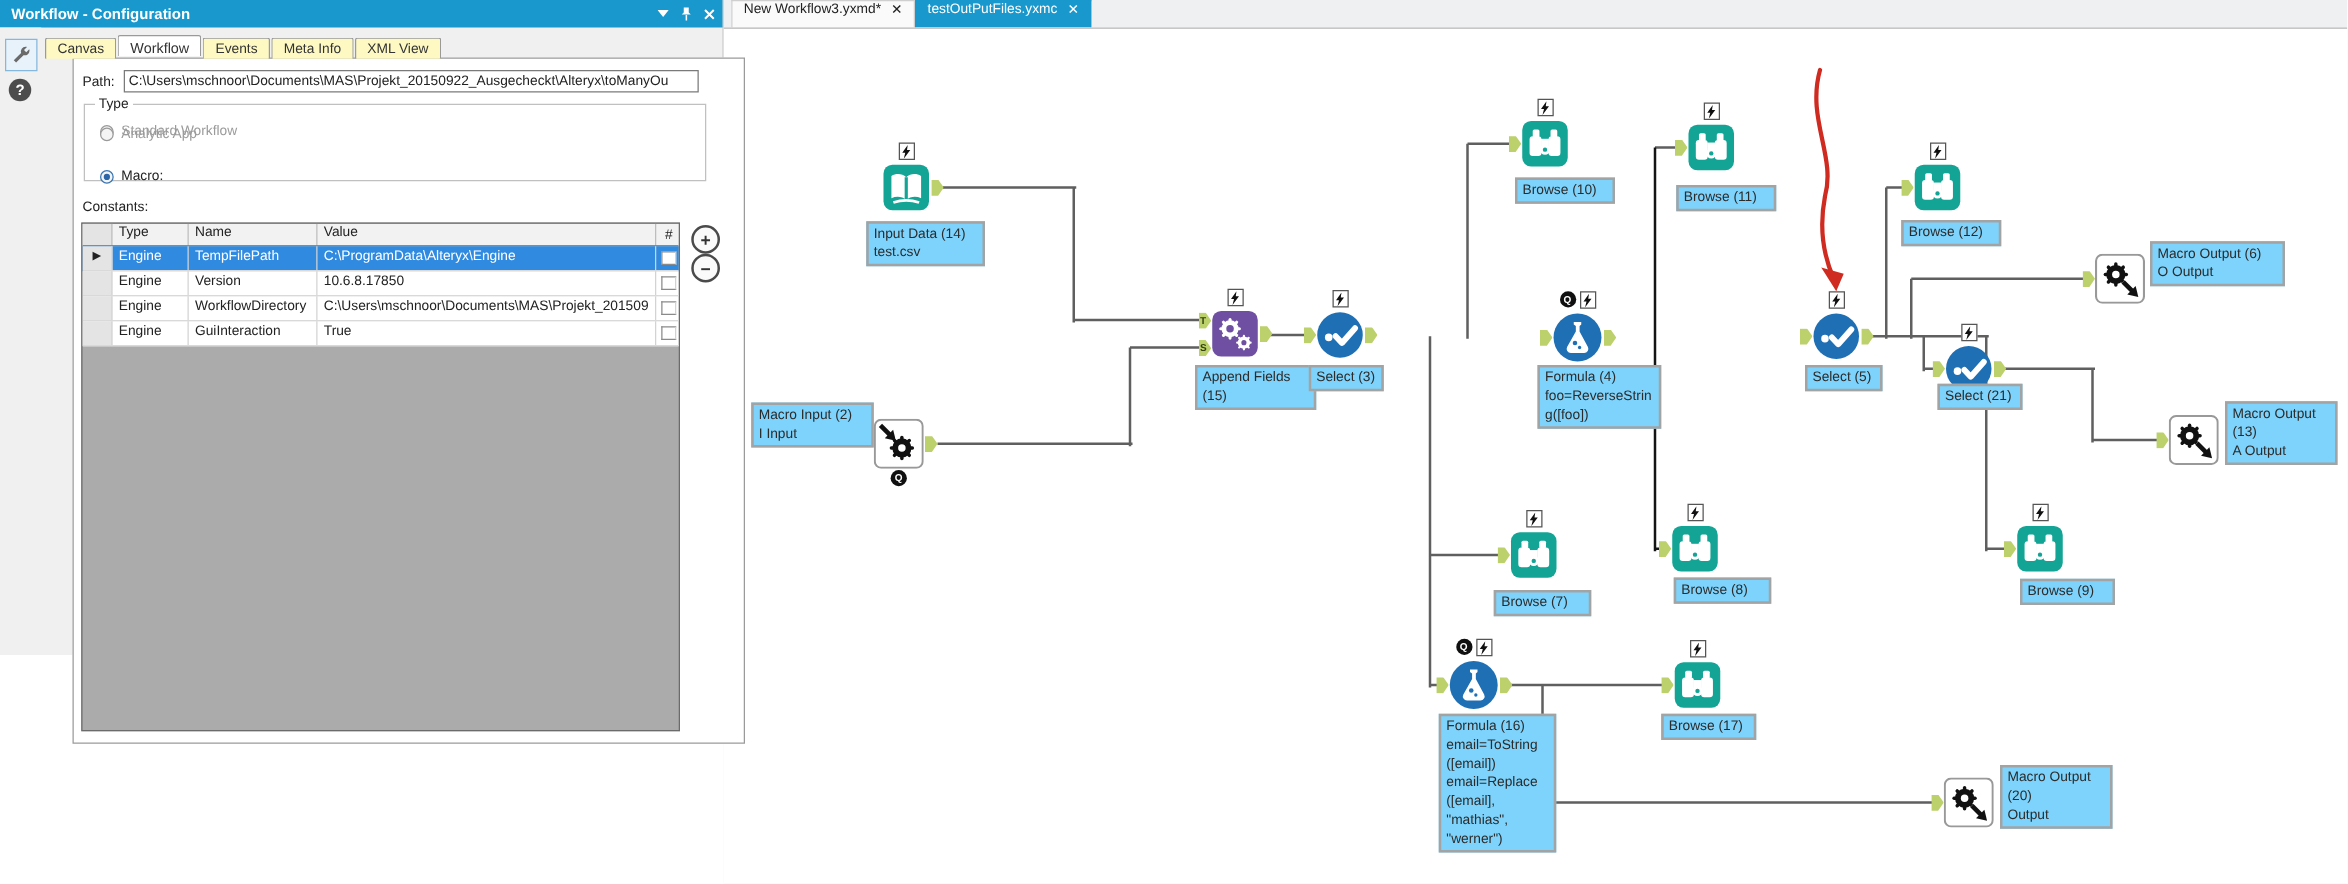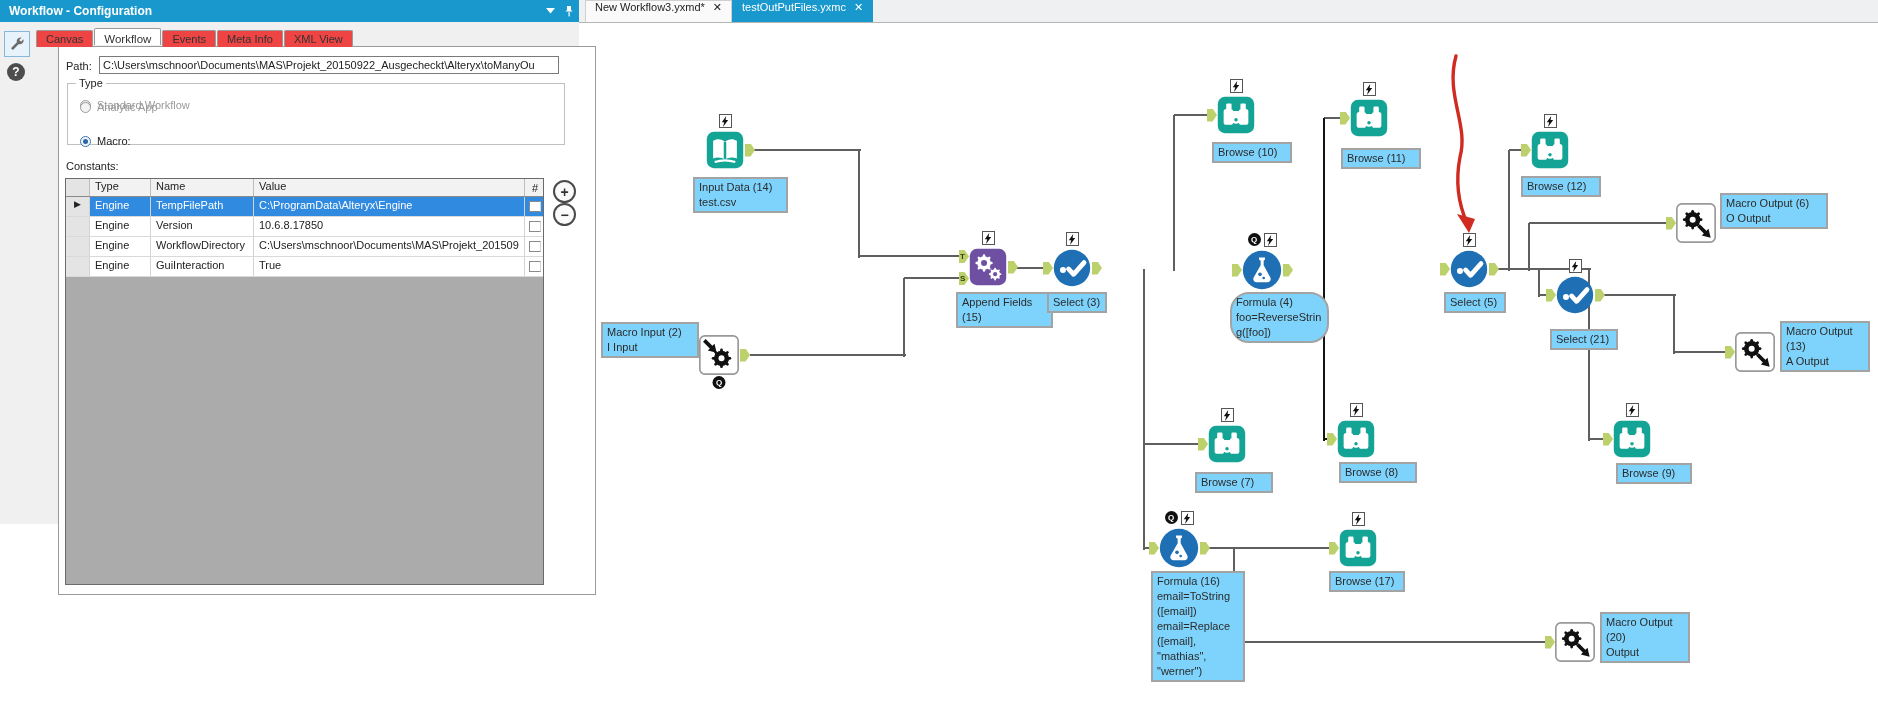--- a/index.html
+++ b/index.html
@@ -1,31 +1,31 @@
 <!DOCTYPE html>
 <html><head>
 <meta charset="utf-8">
 <style>
   html,body{margin:0;padding:0;}
   #root{position:relative;width:1878px;height:707px;background:#fff;overflow:hidden;
         font-family:"Liberation Sans","DejaVu Sans",sans-serif;font-size:11px;color:#222;}
 
   
-  #left-panel{position:absolute;left:0;top:0;width:578px;height:524px;background:#f0f0f0;border-right:1px solid #c2c2c2;padding-left:20px;}
+  #left-panel{position:absolute;left:0;top:0;width:578px;height:524px;background:#f0f0f0;border-right:1px solid #c2c2c2;}
   .titlebar{position:absolute;left:0;top:0;width:100%;height:22px;background:#1898cc;color:#fff;
             display:flex;align-items:center;font-weight:bold;font-size:12px;padding-left:9px;box-sizing:border-box;}
   .tb-icons{position:absolute;right:6px;top:0;height:22px;display:flex;align-items:center;gap:9px;}
   .tb-icons svg{display:block}
   .tool-strip{position:absolute;left:0;top:22px;width:33px;bottom:0;background:#f0f0f0;}
   .wrench-btn{position:absolute;left:4px;top:9px;width:24px;height:24px;background:#e8f2fb;border:1px solid #86b7dc;
               display:flex;align-items:center;justify-content:center;}
   .help-btn{position:absolute;left:7px;top:41px;width:18px;height:18px;border-radius:50%;background:#4d4d4d;color:#fff;
             font-weight:bold;font-size:12px;display:flex;align-items:center;justify-content:center;}
   #cfg-tabs{position:absolute;left:36px;top:30px;height:17px;display:flex;z-index:2;}
-  .cfg-tab{padding:2px 9px 1px 9px;border:1px solid #9a9a9a;border-bottom:none;background:#ef4444;margin-right:1px;
+  .cfg-tab{padding:2px 9px 1px 9px;border:1px solid #9a9a9a;border-bottom:none;background:#fef9c3;margin-right:1px;
            border-radius:2px 2px 0 0;color:#333;}
   .cfg-tab.active{background:#fff;font-size:11.5px;position:relative;top:-2px;padding-top:4px;z-index:3;}
   #cfg-box{position:absolute;left:36px;top:46px;width:536px;height:547px;background:#fff;border:1px solid #9a9a9a;z-index:1;margin-left:22px;}
   .path-label{position:absolute;left:7px;top:13px;color:#222;}
   .path-input{position:absolute;left:40px;top:9px;width:452px;height:16px;border:1px solid #7a7a7a;background:#fff;
               font-family:"Liberation Sans",sans-serif;font-size:11px;padding:0 3px;box-sizing:content-box;
               white-space:nowrap;overflow:hidden;line-height:16px;}
   fieldset.type-group{position:absolute;left:8px;top:30px;width:480px;height:66px;border:1px solid #c0c0c0;margin:0;padding:0 8px;}
   fieldset.type-group legend{font-size:11px;padding:0 3px;color:#222;}
   .radio-row{position:absolute;left:12px;display:flex;align-items:center;gap:6px;}
@@ -412,21 +412,21 @@
             <div class="badge-q">Q</div>
             <div class="badge-bolt">
               <svg width="8" height="11" viewBox="0 0 8 11">
                 <path d="M5.2 0 0.8 6.2h2.4L2 11l5.2-7H4.6z" fill="#111"></path>
               </svg>
             </div>
           </div>
           <div class="anchor in" style="top: 13.5px;"></div>
           <div class="anchor out" style="top: 13.5px;"></div>
         </div>
-        <div class="node-label" style="left: 651px; top: 269px; width: 99px; border-radius: 19px;">
+        <div class="node-label" style="left: 651px; top: 269px; width: 99px;">
           <div>Formula (4)</div>
           <div>foo=ReverseStrin</div>
           <div>g([foo])</div>
         </div>
         <div class="node select" style="left: 871px; top: 227px; width: 38px; height: 38px;">
           <svg class="icon" viewBox="0 0 24 24">
             <circle cx="12" cy="12" r="11.5" fill="#1e6fb4"></circle>
     <circle cx="6.3" cy="13.2" r="1.9" fill="#fff"></circle>
     <path d="M9.8 12.6l3.2 3.4 6.6-7.4" stroke="#fff" stroke-width="3" fill="none" stroke-linecap="round" stroke-linejoin="round"></path>
           </svg>
@@ -500,21 +500,21 @@
           <div class="badges">
             <div class="badge-bolt">
               <svg width="8" height="11" viewBox="0 0 8 11">
                 <path d="M5.2 0 0.8 6.2h2.4L2 11l5.2-7H4.6z" fill="#111"></path>
               </svg>
             </div>
           </div>
           <div class="anchor in" style="top: 12.5px;"></div>
           <div class="anchor out" style="top: 12.5px;"></div>
         </div>
-        <div class="node-label" style="left: 971px; top: 306px; width: 68px;">
+        <div class="node-label" style="left: 971px; top: 284px; width: 68px;">
           <div>Select (21)</div>
         </div>
         <div class="node macro-output" style="left: 1156px; top: 309px; width: 40px; height: 40px;">
           <svg class="icon" viewBox="0 0 24 24">
             <rect x=".5" y=".5" width="23" height="23" rx="3" fill="#fff" stroke="#999"></rect>
     <g transform="translate(10,10)">
               <g fill="#111">
                 <rect x="-0.828" y="-5.864999999999999" width="1.656" height="11.729999999999999" rx="0.828" transform="rotate(0)"></rect>
                 <rect x="-0.828" y="-5.864999999999999" width="1.656" height="11.729999999999999" rx="0.828" transform="rotate(45)"></rect>
                 <rect x="-0.828" y="-5.864999999999999" width="1.656" height="11.729999999999999" rx="0.828" transform="rotate(90)"></rect>

